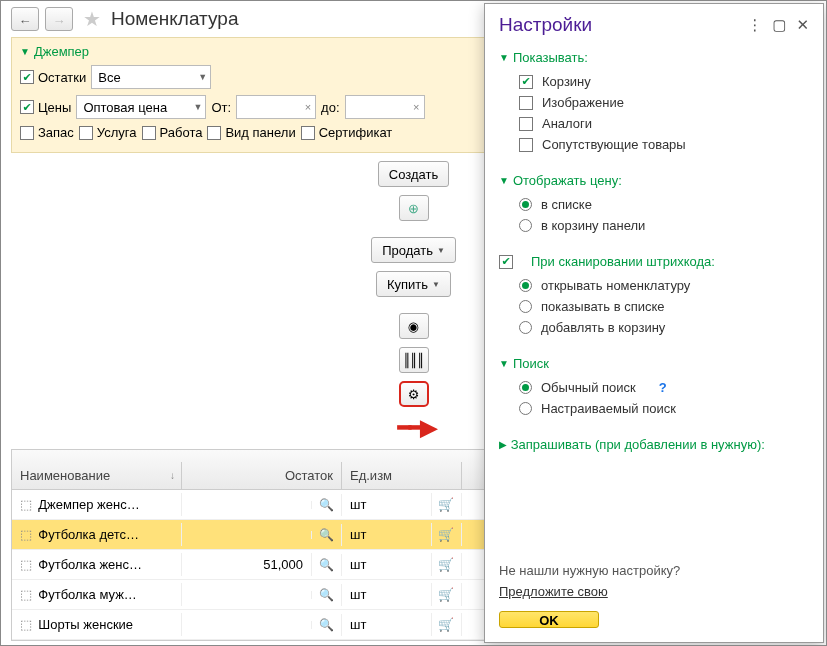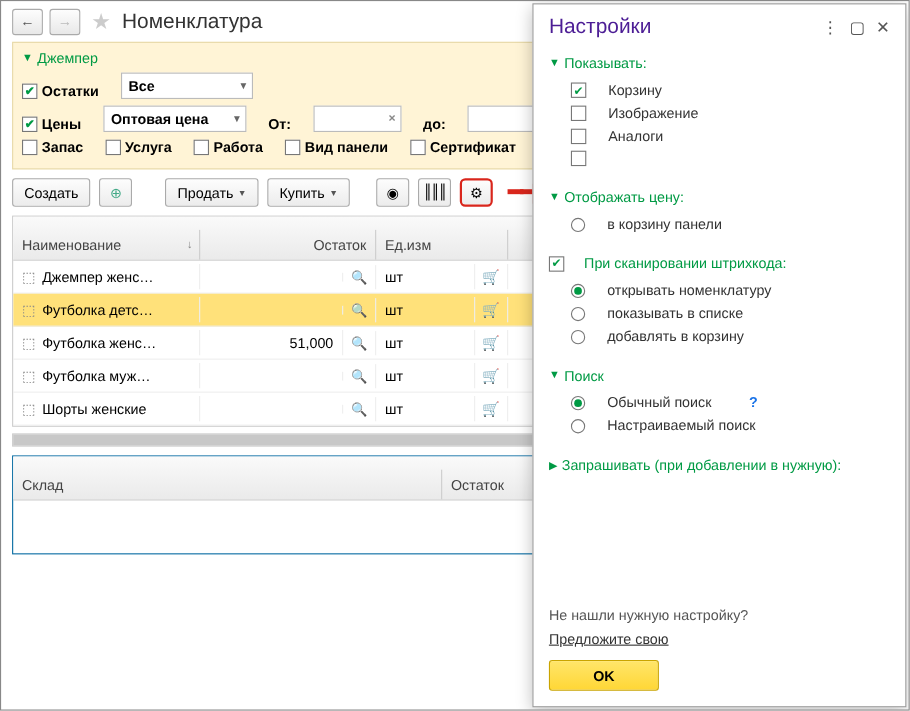--- a/index.html
+++ b/index.html
@@ -5,27 +5,27 @@
   * { box-sizing: border-box; font-family: Arial, sans-serif; font-size: 13px; }
   body { margin: 0; padding: 0; background: #fff; width: 827px; height: 646px; position: relative; overflow: hidden; border: 1px solid #888; }
   .toolbar { display: flex; align-items: center; padding: 6px 10px; gap: 6px; }
   .nav-btn { width: 28px; height: 24px; border: 1px solid #aaa; background: linear-gradient(#fdfdfd,#e8e8e8); border-radius: 3px; display:flex; align-items:center; justify-content:center; cursor:pointer; color:#555; }
   .nav-btn.disabled { color:#bbb; }
   .star-icon { color:#ccc; font-size:20px; margin: 0 4px; }
   .title { font-size: 19px; font-weight: normal; color:#333; }
   .filters-panel { background: #fff4d6; border: 1px solid #e7d9a8; margin: 0 10px; padding: 6px 8px; }
   .section-hdr { display:flex; align-items:center; gap:4px; color:#009a44; font-weight:normal; cursor:pointer; margin-bottom:6px; }
   .section-hdr .caret { font-size:10px; }
-  .filter-row { display:flex; align-items:flex-end; gap: 20px; margin-bottom: 6px; font-weight: bold; }
+  .filter-row { display:flex; align-items:center; gap: 5px; margin-bottom: 6px; }
   .chk { display:inline-flex; align-items:center; gap:4px; }
   .combo { position:relative; display:inline-flex; align-items:center; border:1px solid #bbb; background:#fff; height:24px; padding:0 16px 0 6px; min-width:110px; }
   .combo .dd { position:absolute; right:3px; font-size:9px; color:#666; }
   .txt-in { border:1px solid #bbb; background:#fff; height:24px; padding:0 18px 0 6px; position:relative; display:inline-flex; align-items:center; min-width:60px; }
   .txt-in .clear { position:absolute; right:4px; color:#888; cursor:pointer; font-size:11px; }
-  .action-bar { display:flex; align-items:center; gap:8px; padding:8px 10px; }
+  .action-bar { display:flex; align-items:center; gap:8px; padding:8px 10px;flex-direction:column; }
   .btn { border:1px solid #aaa; background:linear-gradient(#fdfdfd,#ececec); border-radius:3px; padding:4px 10px; height:26px; display:inline-flex; align-items:center; gap:4px; cursor:pointer; }
   .btn .caret { font-size:8px; color:#555; }
   .icon-btn { width:30px; height:26px; border:1px solid #aaa; background:linear-gradient(#fdfdfd,#ececec); border-radius:3px; display:inline-flex; align-items:center; justify-content:center; cursor:pointer; }
   .gear-hl { border:2px solid #d9261c; border-radius:5px; }
   .arrow-red { color:#d9261c; font-size:22px; font-weight:bold; margin-left:6px; letter-spacing:-2px; }
   .grid { border:1px solid #ccc; margin:0 10px; width:calc(100% - 20px); }
   .grid-head { display:flex; background:linear-gradient(#fafafa,#eaeaea); border-bottom:1px solid #ccc; }
   .gh-cell { padding:6px 8px; border-right:1px solid #ccc; font-size:13px; color:#444; position:relative;margin-top:12px; }
   .gh-sort { font-size:10px; color:#888; position:absolute; right:6px; top:8px; }
   .grid-body { max-height:280px; overflow:auto; }
@@ -41,32 +41,32 @@
   .hscroll-thumb { position:absolute; left:0; top:0; bottom:0; width:92%; background:#c8c8c8; }
   
   .settings { position:absolute; top:2px; right:2px; width:340px; background:#fff; border:1px solid #999; box-shadow:0 4px 14px rgba(0,0,0,0.25); padding:10px 14px 14px 14px; display:flex; flex-direction:column; }
   .set-hdr { display:flex; align-items:center; justify-content:space-between; margin-bottom:8px; }
   .set-title { font-size:19px; color:#4c1d95; }
   .set-tools { display:flex; gap:10px; color:#555; }
   .set-tools span { cursor:pointer; font-size:15px; }
   .sgroup { margin:6px 0 12px 0; }
   .sgroup-hdr { display:flex; align-items:center; gap:4px; color:#009a44; cursor:pointer; margin-bottom:6px; }
   .sgroup-hdr .caret { font-size:10px; }
-  .opt { display:flex; align-items:flex-end; gap:20px; padding:3px 0 3px 20px; color:#333; }
+  .opt { display:flex; align-items:center; gap:9px; padding:3px 0 3px 20px; color:#333; }
   .checkbox { width:14px; height:14px; border:1px solid #777; display:inline-flex; align-items:center; justify-content:center; font-size:11px; color:#009a44; background:#fff; }
   .checkbox.checked::before { content:"✔"; }
   .radio { width:13px; height:13px; border:1px solid #777; border-radius:50%; display:inline-flex; align-items:center; justify-content:center; background:#fff; }
   .radio.sel::before { content:""; width:7px; height:7px; border-radius:50%; background:#009a44; display:block; }
   .sgroup .chk-left { width:14px; height:14px; border:1px solid #777; display:inline-flex; align-items:center; justify-content:center; font-size:11px; color:#009a44; background:#fff; margin-right:4px; }
   .sgroup .chk-left.checked::before { content:"✔"; }
   .scan-row { display:flex; align-items:center; gap:14px; }
   .help-q { color:#1a73e8; margin-left:14px; font-weight:bold; }
   .footer-note { color:#555; margin-top:auto; padding-top:10px; }
   .footer-link { color:#333; text-decoration:underline; cursor:pointer; display:inline-block; margin-top:6px; }
-  .ok-btn { margin-top:12px; width:100px; height:28px; border:1px solid #c9a400; background:linear-gradient(#ffe56a,#ffd736); border-radius:3px; cursor:pointer; font-weight:bold;text-align:center; }
+  .ok-btn { margin-top:12px; width:100px; height:17px; border:1px solid #c9a400; background:linear-gradient(#ffe56a,#ffd736); border-radius:3px; cursor:pointer; font-weight:bold;text-align:center; }
 </style>
 </head>
 <body>
 
 <div class="toolbar">
   <div class="nav-btn">←</div>
   <div class="nav-btn disabled">→</div>
   <span class="star-icon">★</span>
   <span class="title">Номенклатура</span>
 </div>
@@ -291,29 +291,34 @@
     <div class="opt">
         <span class="checkbox"></span>
         <span>Изображение</span>
       </div>
     <div class="opt">
         <span class="checkbox"></span>
         <span>Аналоги</span>
       </div>
     <div class="opt">
         <span class="checkbox"></span>
+        <span>Сопутствующие товары</span>
       </div>
   </div>
 
   <div class="sgroup">
     <div class="sgroup-hdr">
         <span class="caret">▼</span>
         <span>Отображать цену:</span>
       </div>
     <div class="opt">
+        <span class="radio sel"></span>
+        <span>в списке</span>
+      </div>
+    <div class="opt">
         <span class="radio"></span>
         <span>в корзину панели</span>
       </div>
   </div>
 
   <div class="sgroup">
     <div class="sgroup-hdr scan-row">
       <span class="chk-left checked"></span>
       <span>При сканировании штрихкода:</span>
     </div>

